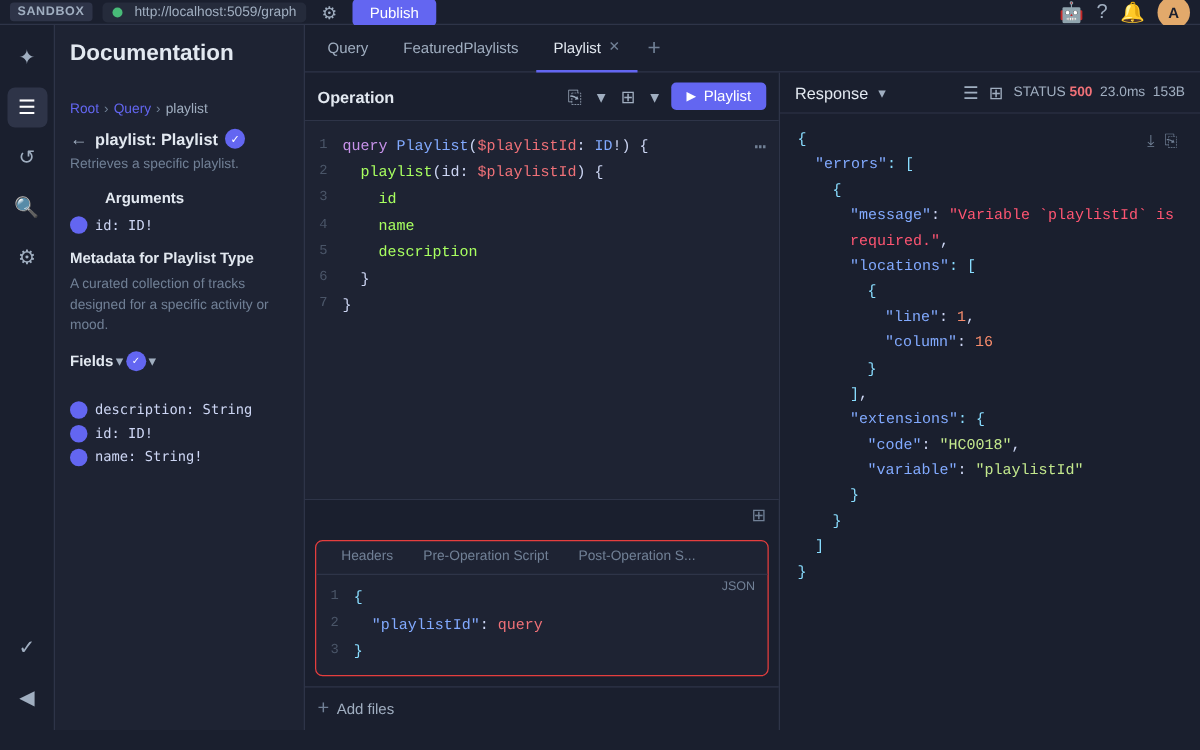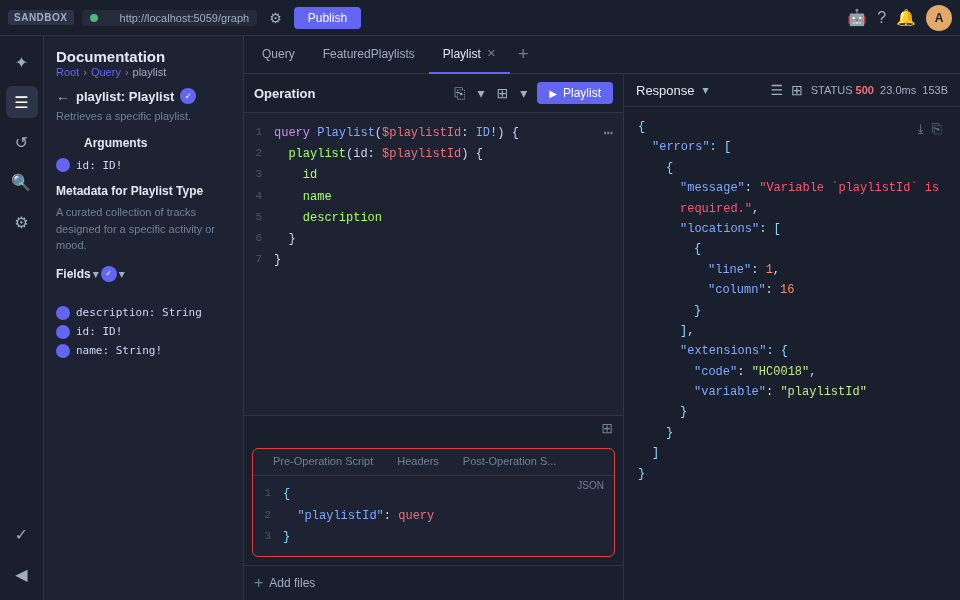--- a/index.html
+++ b/index.html
@@ -10,42 +10,42 @@
       width: 960px;
       height: 600px;
       overflow: hidden;
       font-size: 12px;
     }
 
     
     .top-bar {
       display: flex;
       align-items: center;
-      height: 36px;
+      height: 20px;
       background: #1a1f2e;
       border-bottom: 1px solid #2e3448;
       padding: 0 8px;
       gap: 8px;
     }
     .sandbox-badge {
       background: #2e3448;
       color: #a0aec0;
       font-size: 10px;
       padding: 2px 6px;
       border-radius: 3px;
       font-weight: 700;
       letter-spacing: 0.5px;
     }
     .url-bar {
       display: flex;
       align-items: center;
       background: #252b3b;
       border-radius: 4px;
       padding: 2px 8px;
-      gap: 22px;
+      gap: 10px;
       flex: 0 0 auto;
     }
     .url-dot {
       width: 8px; height: 8px;
       border-radius: 50%;
       background: #48bb78;
     }
     .url-text {
       color: #a0aec0;
       font-size: 11px;
@@ -122,24 +122,24 @@
 
     
     .doc-panel {
       width: 200px;
       background: #1e2333;
       border-right: 1px solid #2e3448;
       padding: 12px;
       overflow-y: auto;
     }
     .doc-panel h2 {
-      font-size: 15px;
+      font-size: 18px;
       font-weight: 700;
       color: #e2e8f0;
-      margin-bottom: 1px;
+      margin-bottom: 28px;
     }
     .breadcrumb {
       display: flex;
       align-items: center;
       gap: 4px;
       font-size: 11px;
       color: #718096;
       margin-bottom: 10px;
     }
     .breadcrumb span { color: #6366f1; cursor: pointer; }
@@ -603,22 +603,22 @@
             <span class="line-content">}</span>
           </div>
         </div>
 
         <div class="editor-format-bar">
           <span class="format-icon">⊞</span>
         </div>
 
         <div class="variables-panel">
           <div class="var-tabs">
+            <div class="var-tab">Headers</div>
             <div class="var-tab">Pre-Operation Script</div>
-            <div class="var-tab">Headers</div>
             <div class="var-tab">Post-Operation S...</div>
           </div>
           <div class="var-content">
             <span class="json-label">JSON</span>
             <div class="code-line">
               <span class="line-num">1</span>
               <span class="line-content"><span class="j-brace">{</span></span>
             </div>
             <div class="code-line">
               <span class="line-num">2</span>

